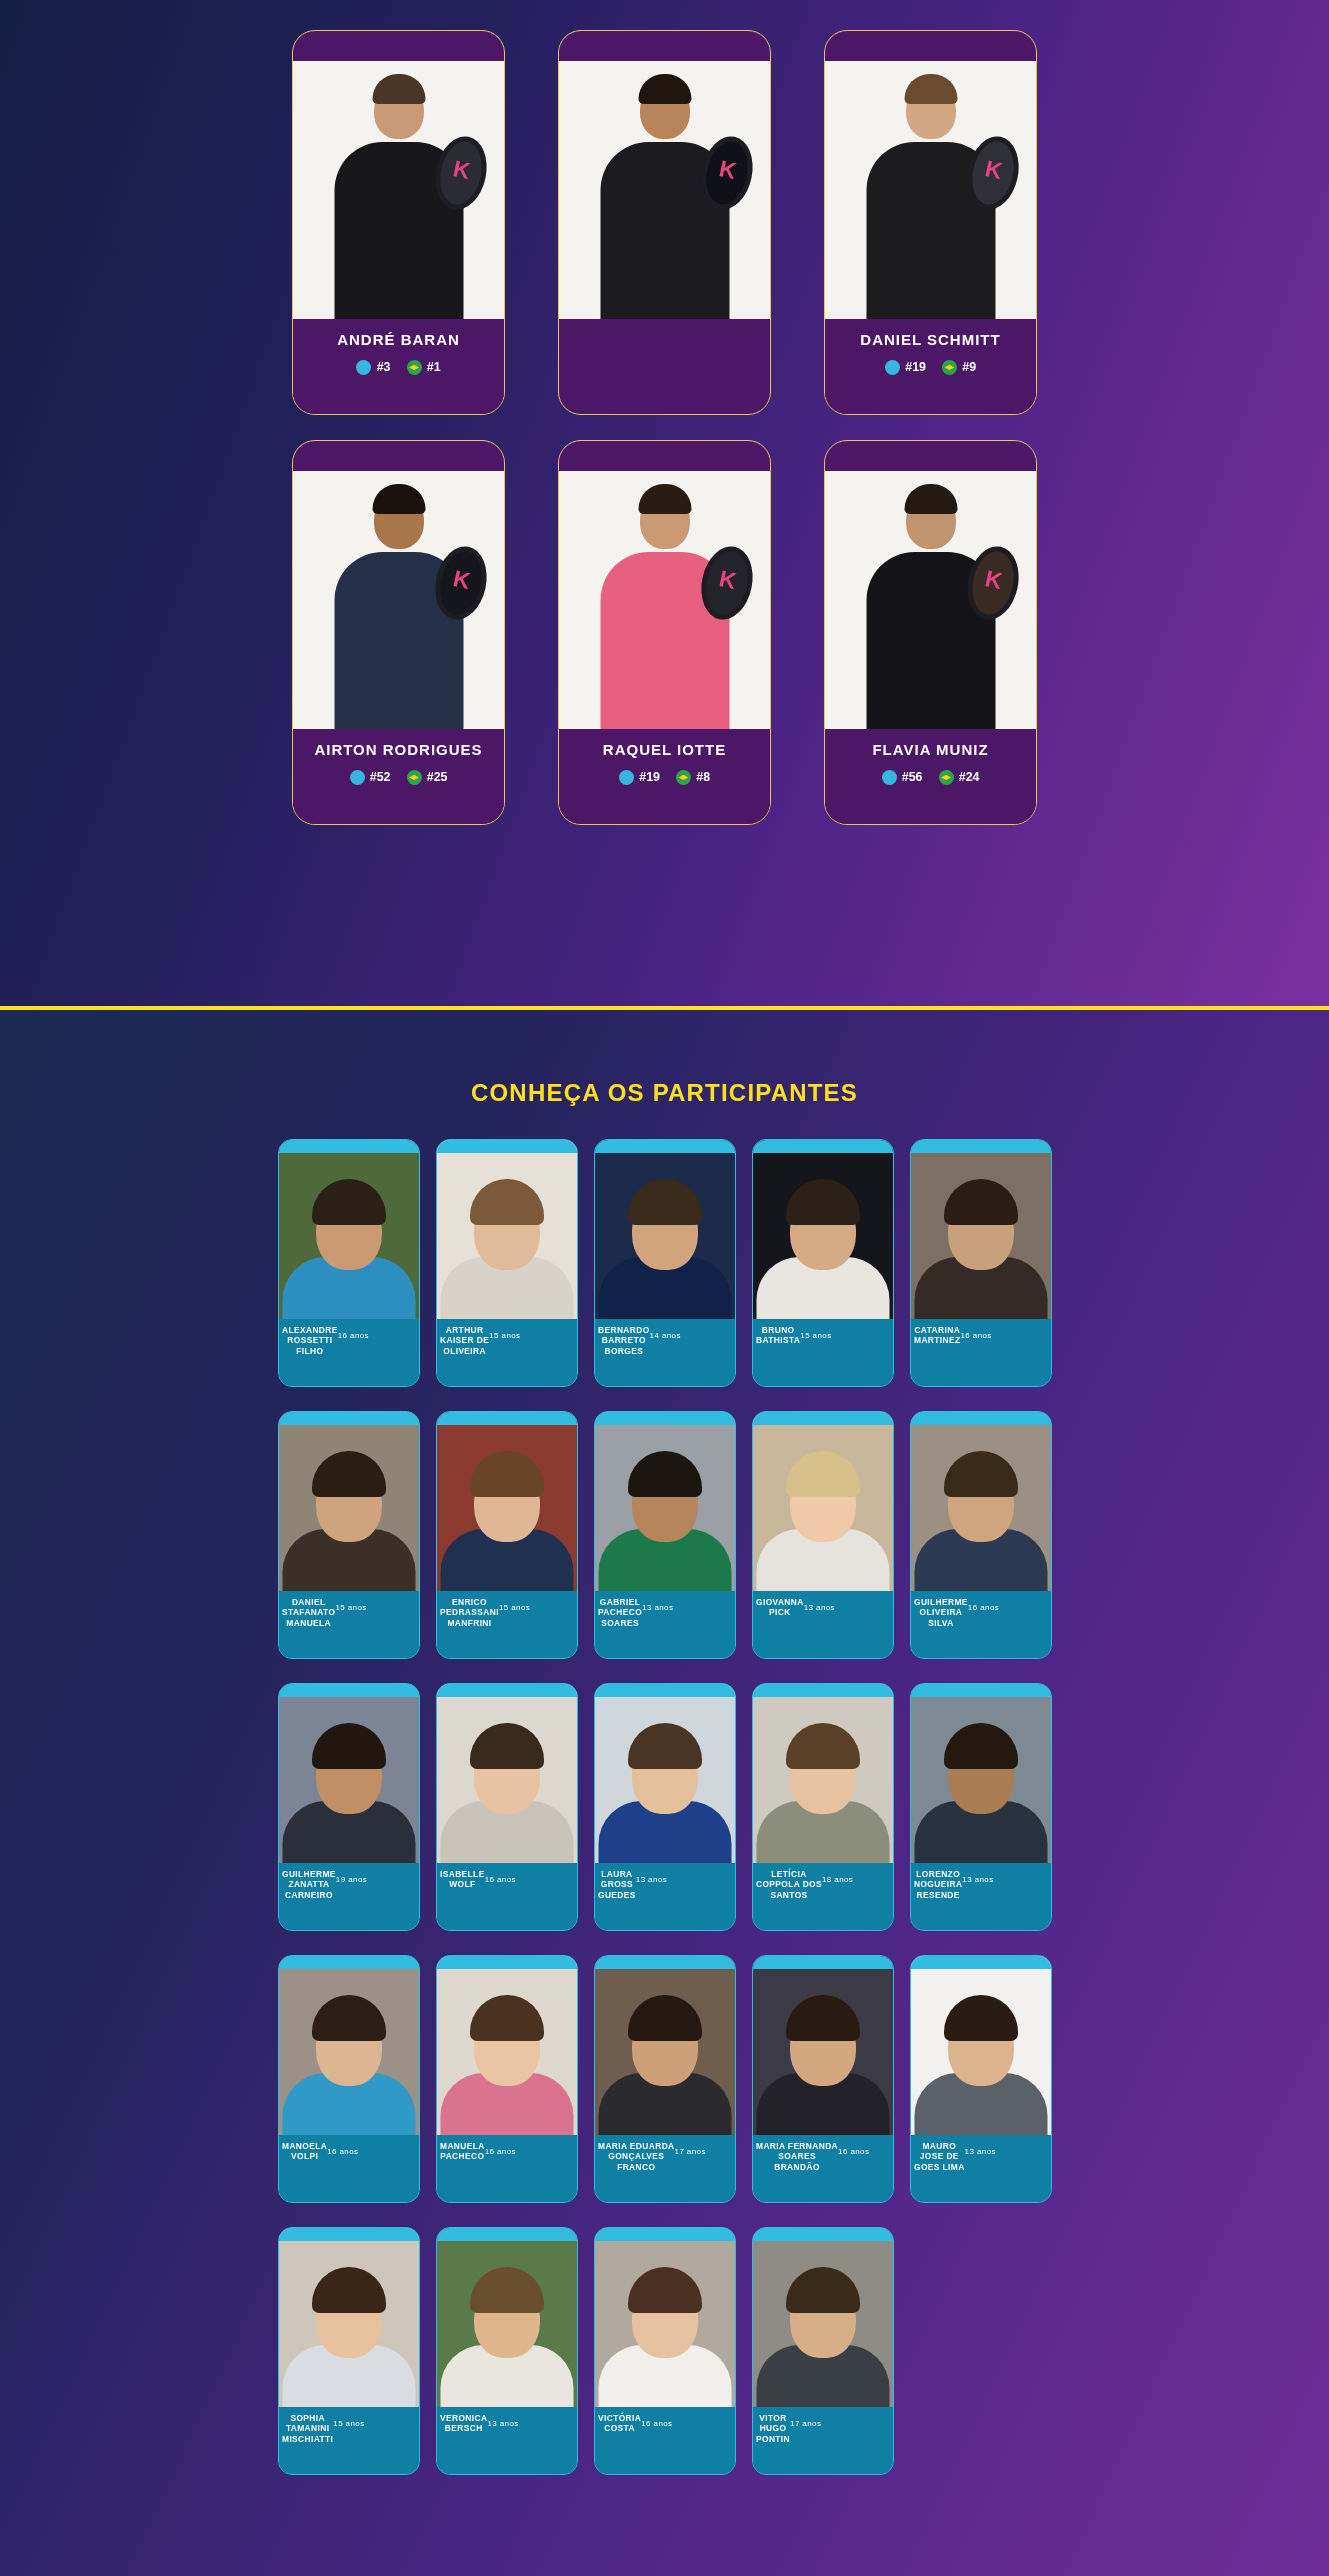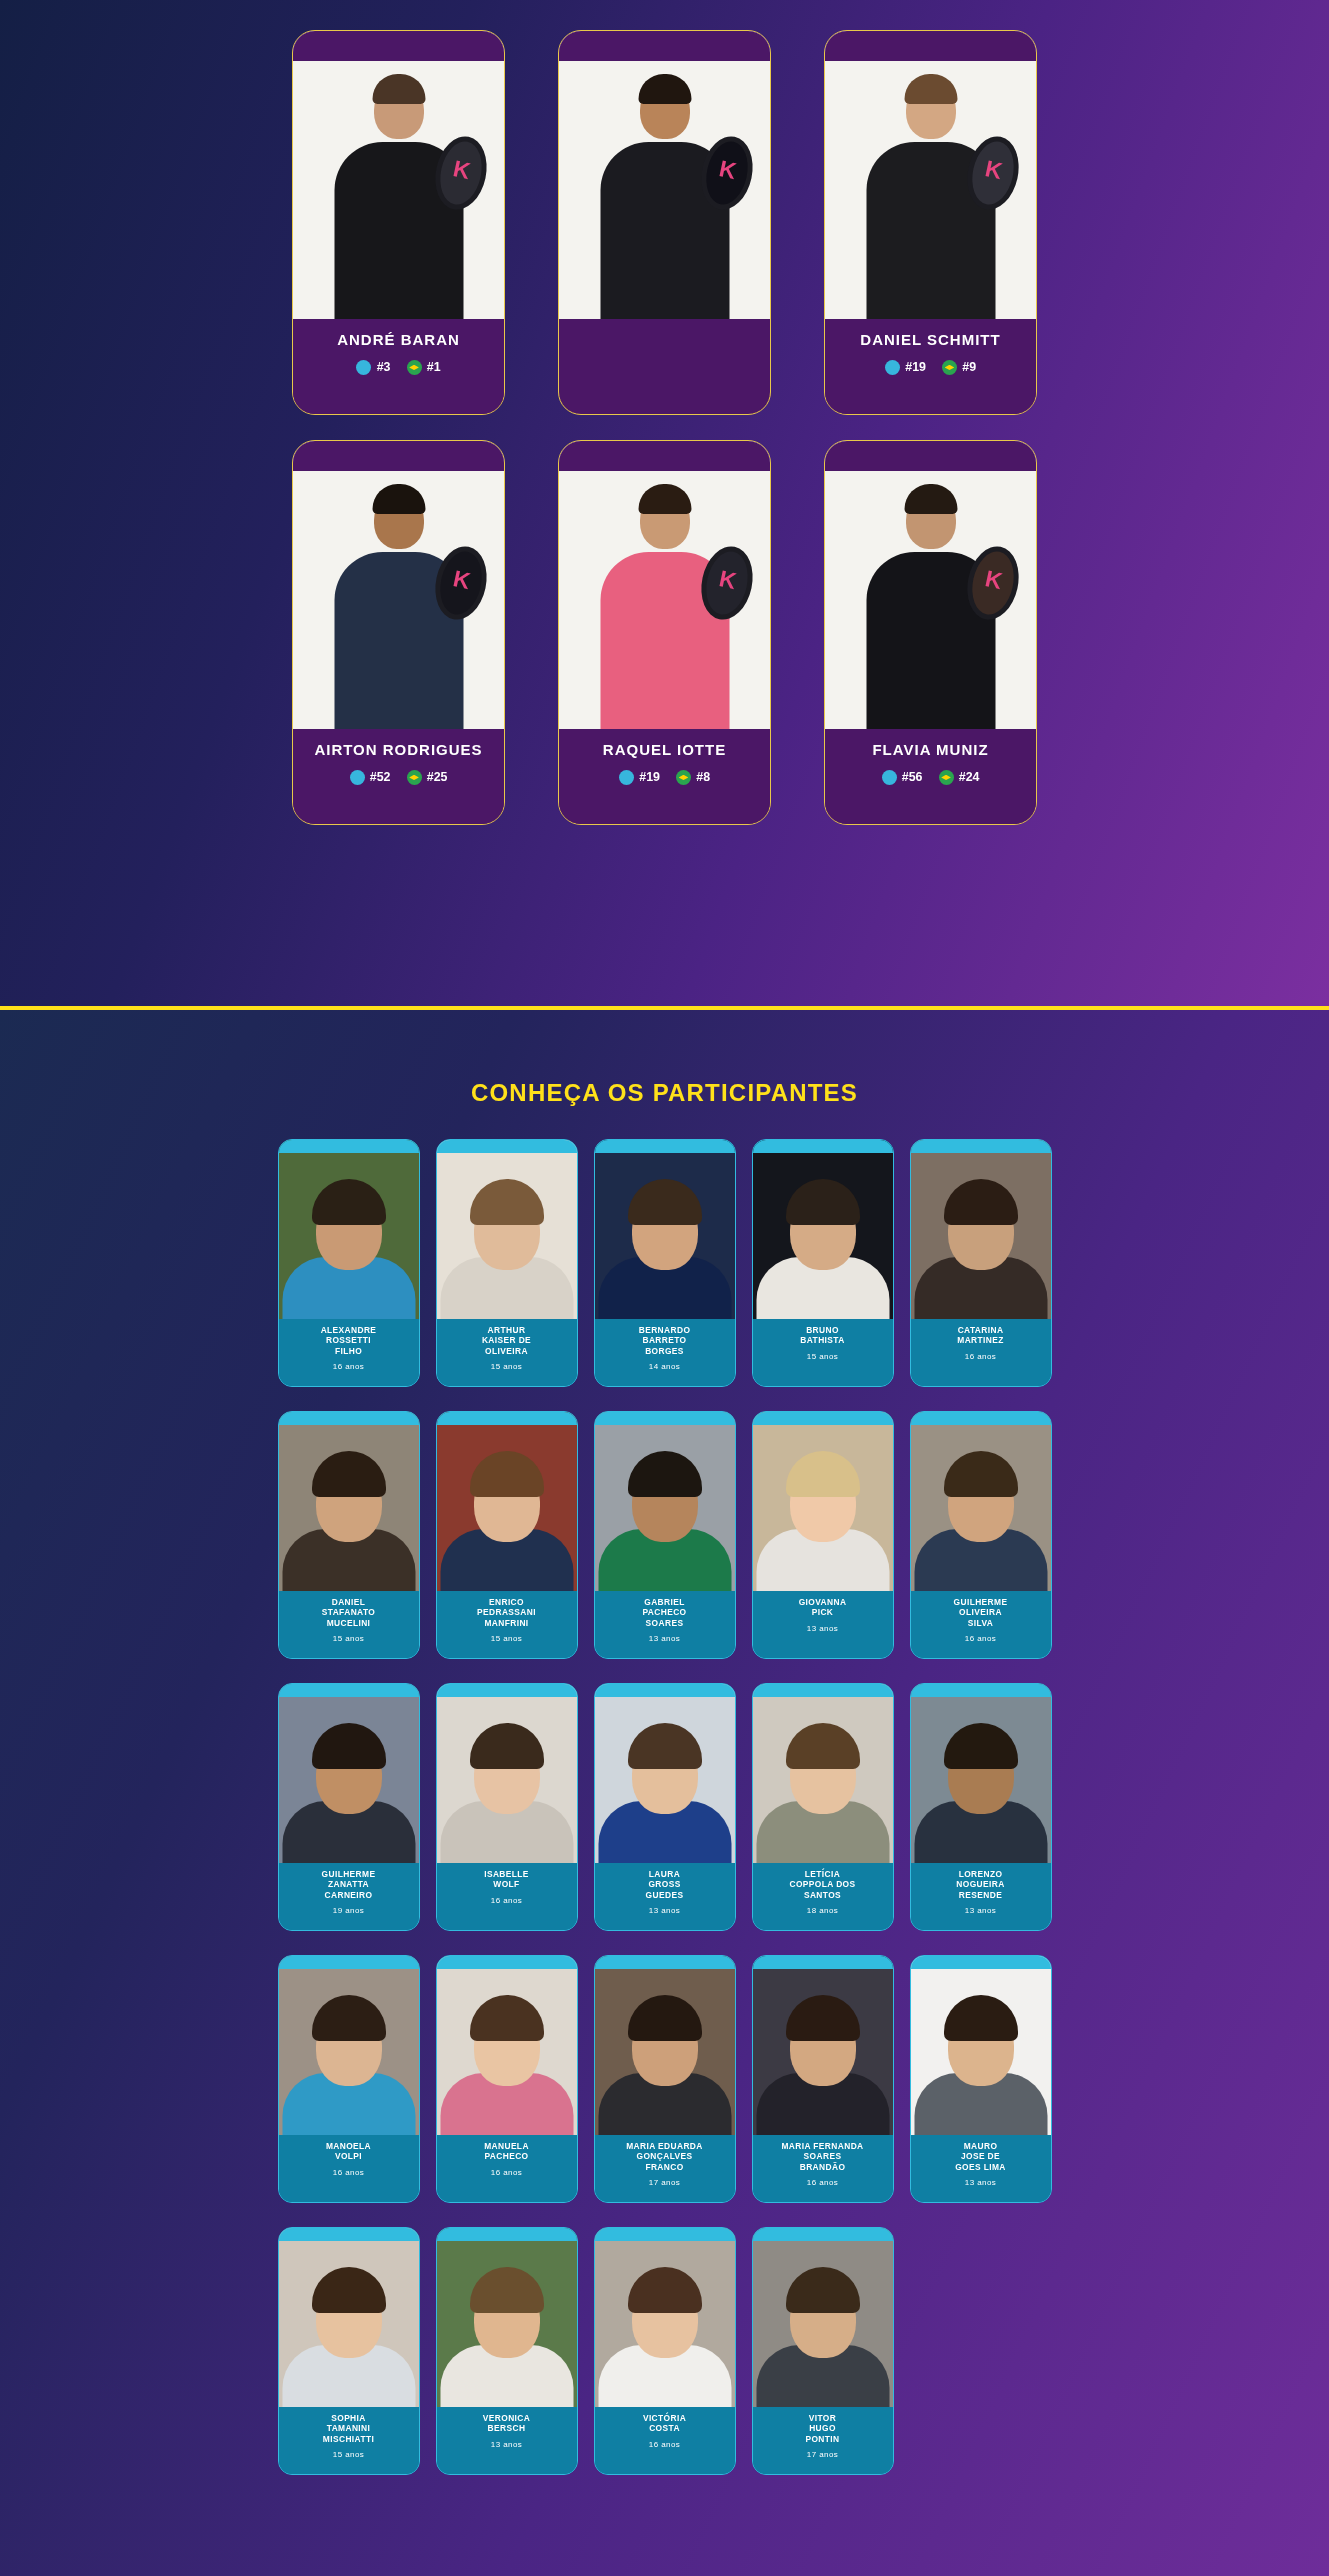--- a/index.html
+++ b/index.html
@@ -181,21 +181,21 @@
   .pp-body {
     position: absolute; width: 133px; height: 62px; border-radius: 43px 43px 0 0;
     left: 50%; transform: translateX(-50%); bottom: 0;
   }
   .part-info {
     flex: 1;
     background: #0f7fa3;
     text-align: center;
     padding: 5.3px 3.5px 3.5px 3.5px;
     display: flex;
-    flex-direction: column;
+    flex-direction: row;
     justify-content: flex-start;
   }
   .part-name {
     color: #fff;
     font-size: 8.4px;
     font-weight: bold;
     letter-spacing: 0.4px;
     line-height: 1.25;
     white-space: pre-line;
   }
@@ -421,21 +421,21 @@
       <div class="part-card">
     <div class="part-photo" style="background:#8e8577">
       <div class="topband"></div>
       <div class="pp-body" style="background:#3b3027"></div>
       <div class="pp-head" style="background:#cfa37d"></div>
       <div class="pp-hair" style="background:#2a1d12"></div>
     </div>
     <div class="part-info">
       <div class="part-name">DANIEL
 STAFANATO
-MUCELINI</div>
+MANUELA</div>
       <div class="part-age">15 anos</div>
     </div>
       </div>
       <div class="part-card">
     <div class="part-photo" style="background:#8a3a2e">
       <div class="topband"></div>
       <div class="pp-body" style="background:#20304f"></div>
       <div class="pp-head" style="background:#e0b794"></div>
       <div class="pp-hair" style="background:#6a4426"></div>
     </div>

